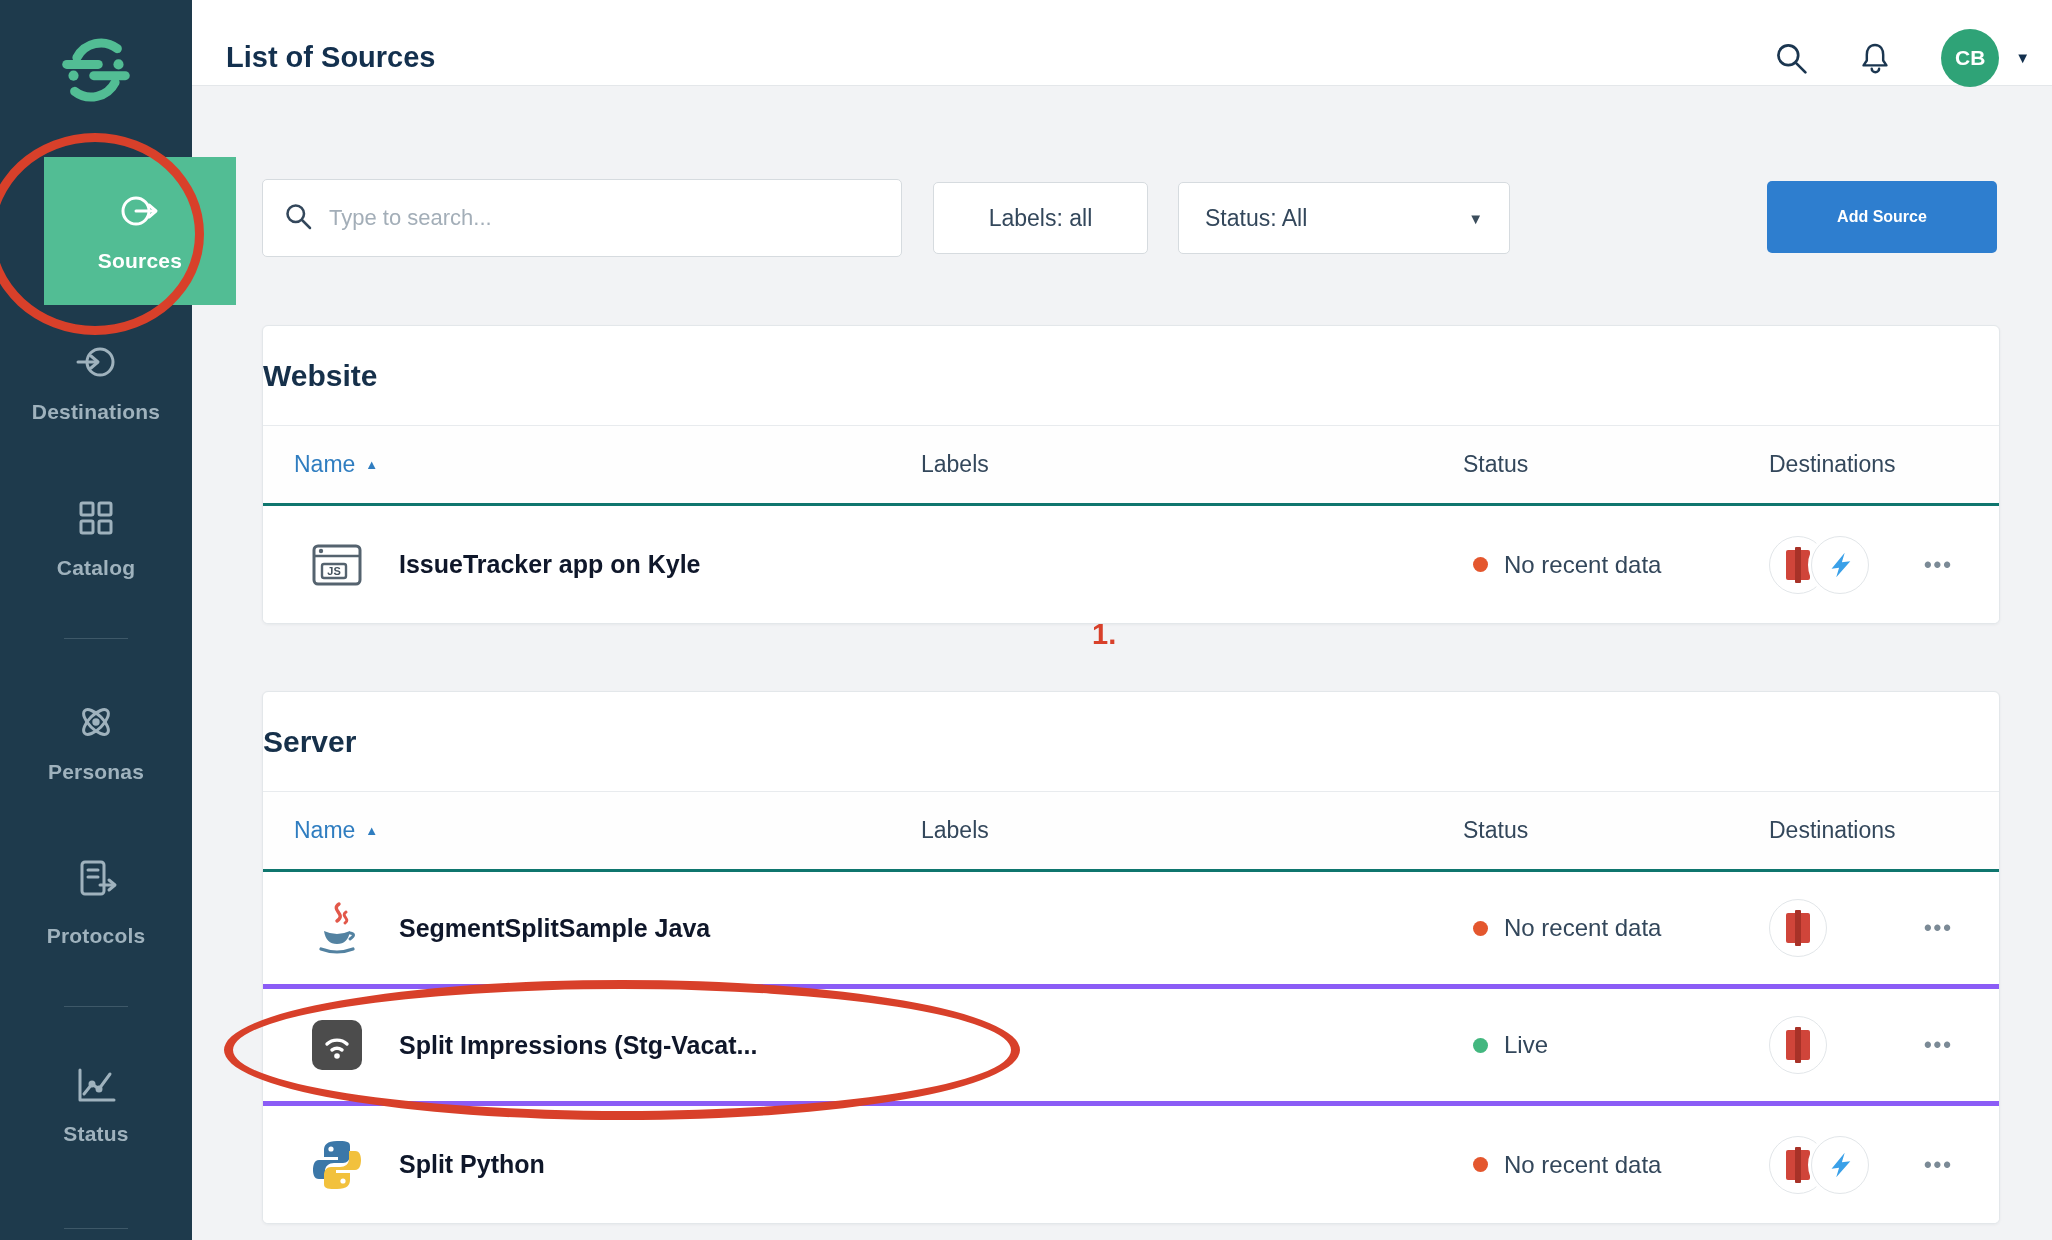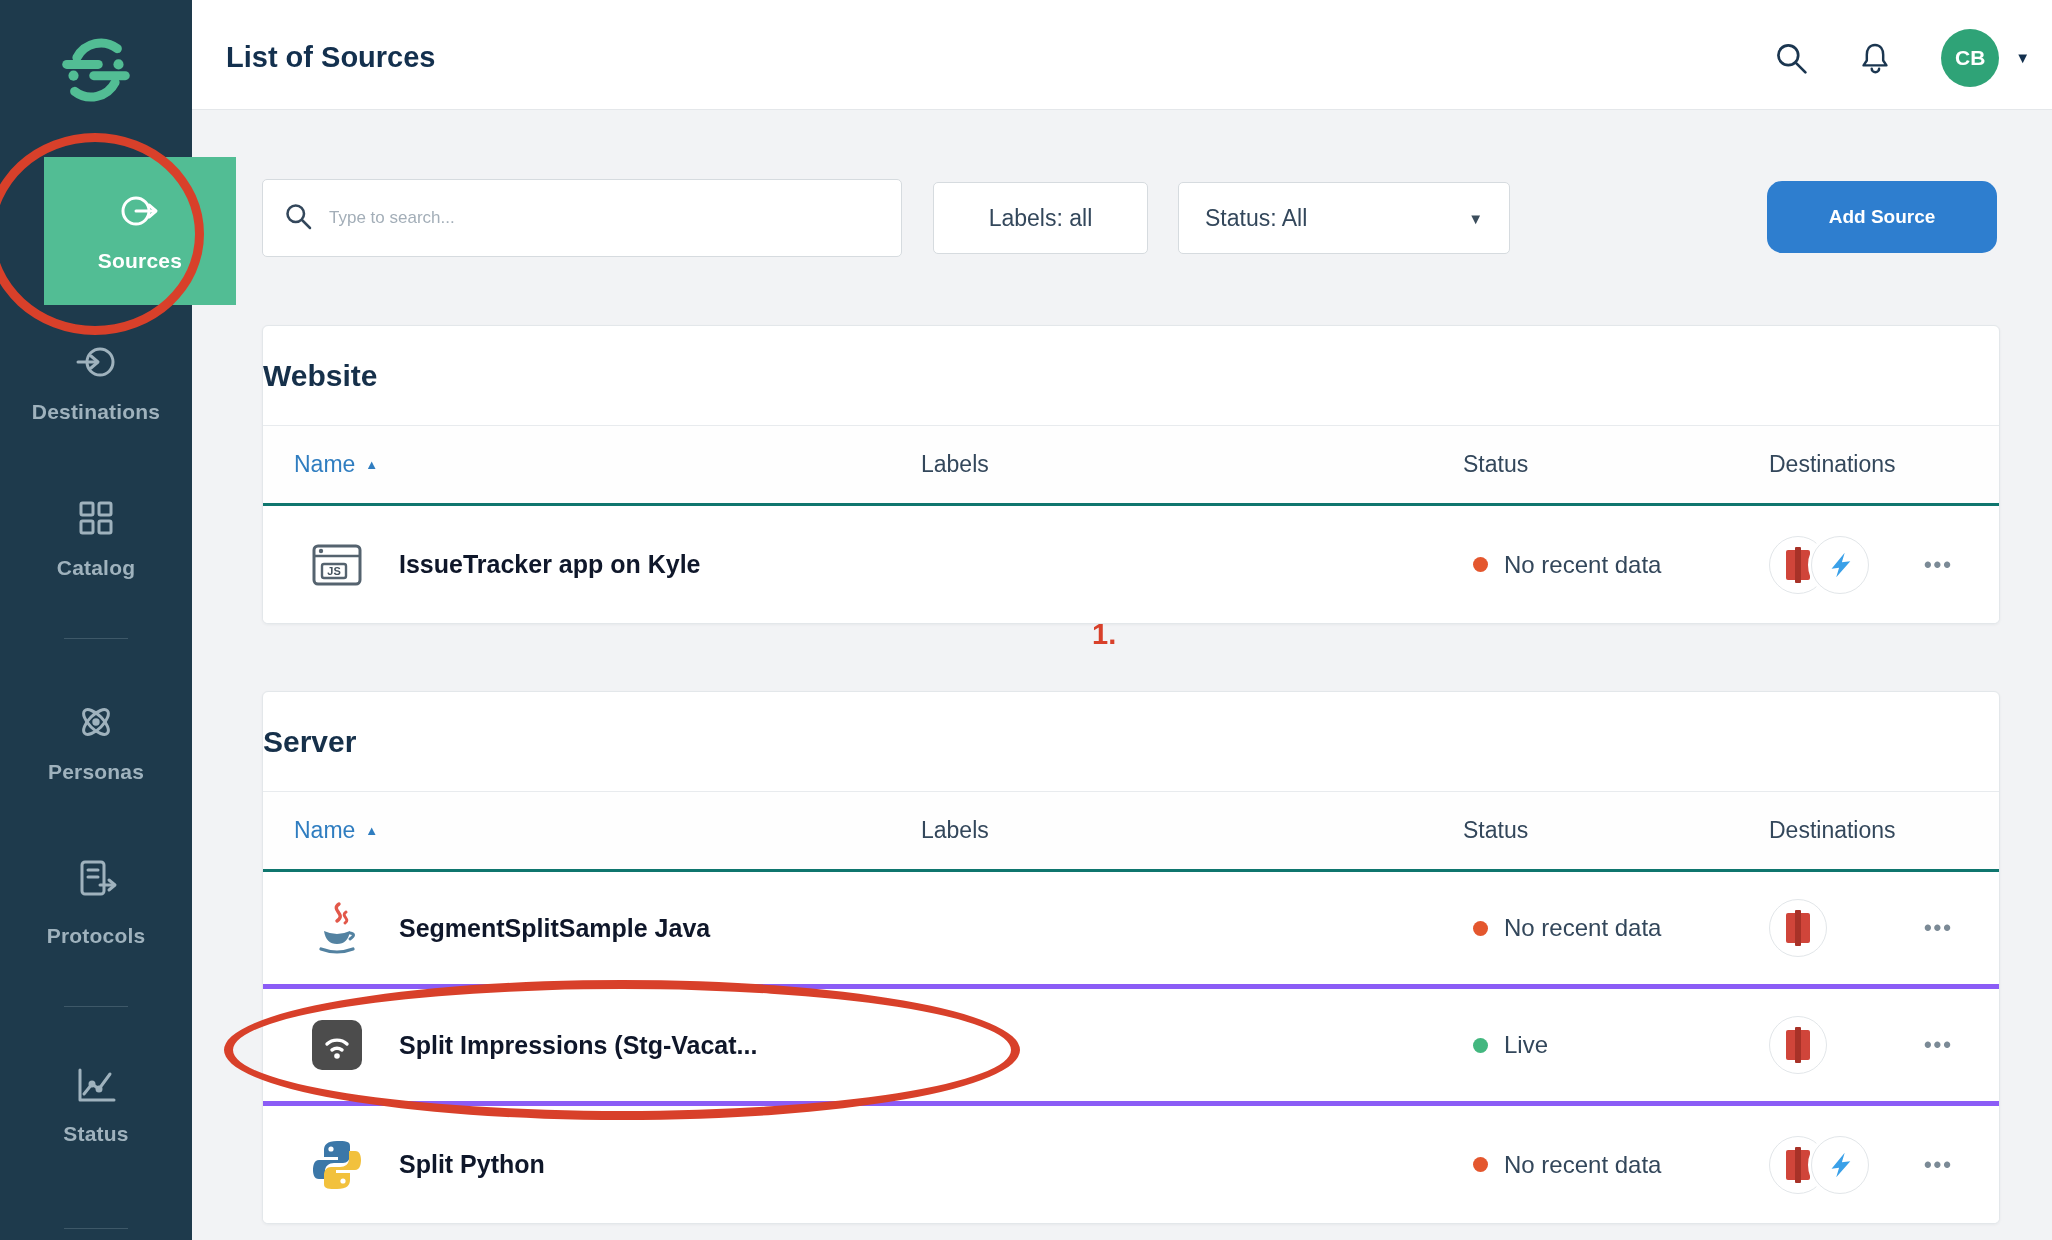--- a/index.html
+++ b/index.html
@@ -26,21 +26,21 @@
   .nav-item svg { stroke:#9fb2bd; }
   .nav-label { font-size:21px; font-weight:600; letter-spacing:.2px; }
   .nav-active {
     background:#52bd94; color:#ffffff; justify-content:center;margin-left:44px;
   }
   .nav-active svg { stroke:#ffffff; }
   .nav-divider { position:absolute; left:64px; width:64px; border-top:1px solid #3e5868; }
 
   
   .topbar {
-    position:absolute; left:192px; top:0; width:1860px; height:110px;
+    position:absolute; left:192px; top:0; width:1860px; height:86px;
     background:#ffffff; border-bottom:1px solid #e4e7ea;
   }
   .page-title {
     position:absolute; left:34px; top:0; height:115px; display:flex; align-items:center;
     font-size:29px; font-weight:700; color:#13304e;
   }
   .topbar-right {
     position:absolute; right:22px; top:0; height:115px;
     display:flex; align-items:center; gap:48px;
   }
@@ -53,37 +53,37 @@
   }
   .avatar-caret { font-size:15px; color:#13304e; }
 
   
   .searchbox {
     position:absolute; left:262px; top:179px; width:640px; height:78px;
     background:#fff; border:1px solid #d6dbdf; border-radius:5px;
     display:flex; align-items:center; padding:0 20px; gap:16px;
   }
   .searchbox input {
-    flex:1; border:none; outline:none; font-size:17px; color:#33475b;
+    flex:1; border:none; outline:none; font-size:22px; color:#33475b;
     font-family:"Liberation Sans","DejaVu Sans",sans-serif; background:transparent;
   }
   .searchbox input::placeholder { color:#a3aeb8; }
 
   .filter-btn {
     position:absolute; background:#fff; border:1px solid #d6dbdf; border-radius:5px;
     display:flex; align-items:center; font-size:23px; color:#33475b; cursor:pointer;
   }
   .labels-btn { left:933px; top:182px; width:215px; height:72px; justify-content:center; }
   .status-btn { left:1178px; top:182px; width:332px; height:72px; padding:0 26px; justify-content:space-between; }
   .select-caret { font-size:15px; color:#3c4e5d; }
 
   .add-source-btn {
     position:absolute; left:1767px; top:181px; width:230px; height:72px;
-    background:#2e7ecf; border:none; border-radius:15px; color:#fff;
-    font-size:19px; font-weight:600; cursor:pointer;
+    background:#2e7ecf; border:none; border-radius:5px; color:#fff;
+    font-size:16px; font-weight:600; cursor:pointer;
     font-family:"Liberation Sans","DejaVu Sans",sans-serif;
   }
 
   
   .card {
     position:absolute; left:262px; width:1738px; background:#fff;
     border:1px solid #e3e7ea; border-radius:6px;
     box-shadow:0 1px 3px rgba(20,40,60,.05);
     overflow:hidden;
   }

